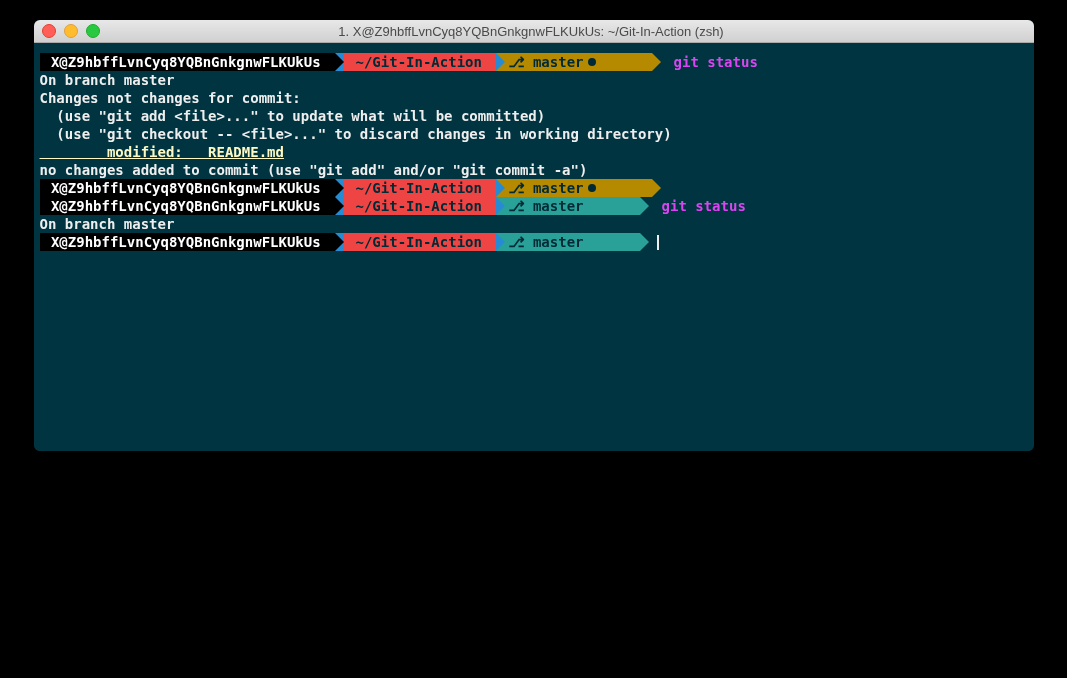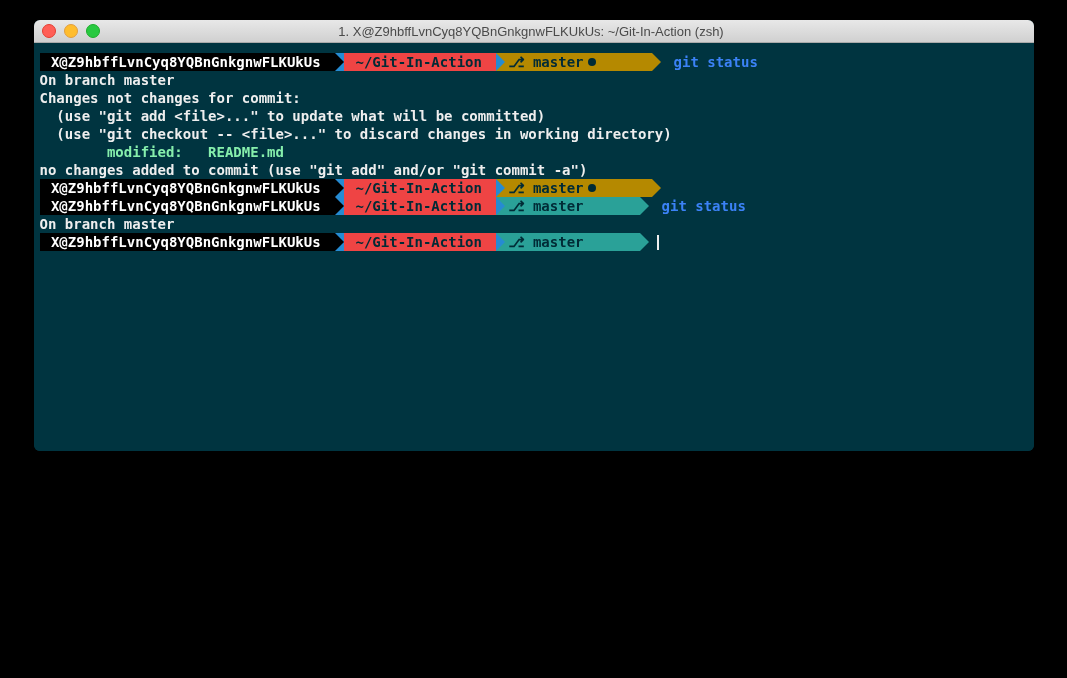--- a/index.html
+++ b/index.html
@@ -93,24 +93,24 @@
   .branch-glyph { font-weight: bold; }
   .dirty-dot {
     display: inline-block;
     width: 8px;
     height: 8px;
     border-radius: 50%;
     background: #002b36;
     margin-left: 4px;
   }
   .cmd {
-    color: #3b82f6;
+    color: #d946ef;
     padding-left: 4px;
   }
-  .red-text { color: #86efac; }
+  .red-text { color: #fef9c3; text-decoration: underline; }
   .cursor {
     display: inline-block;
     width: 2px;
     height: 15px;
     background: #eee;
     margin-left: 4px;
     vertical-align: middle;
   }
 </style>
 </head>

